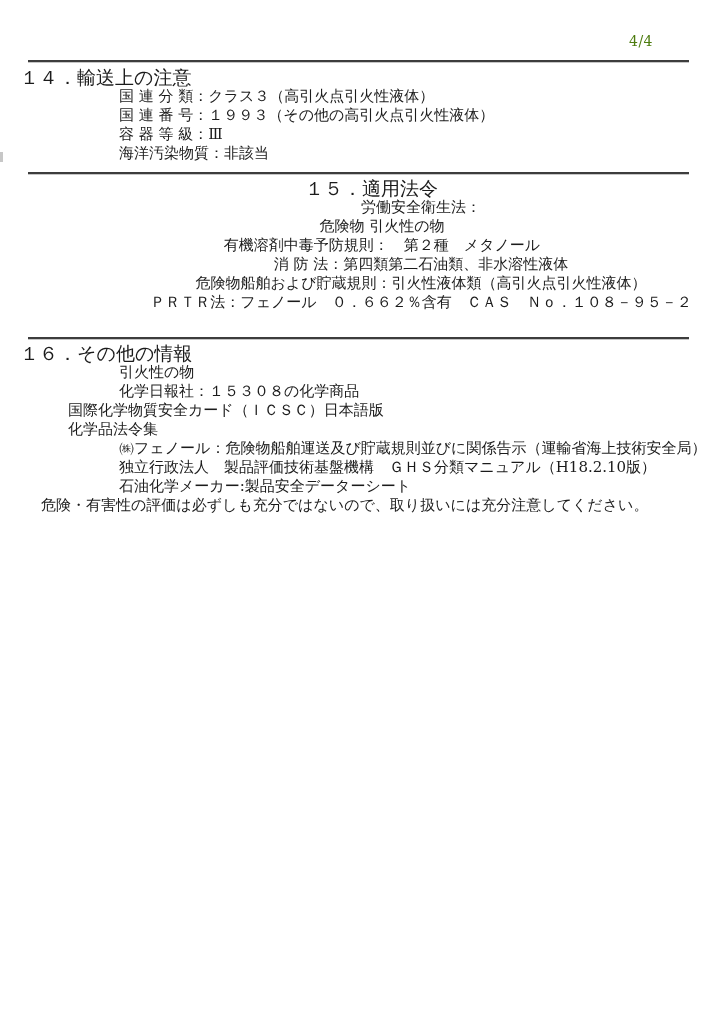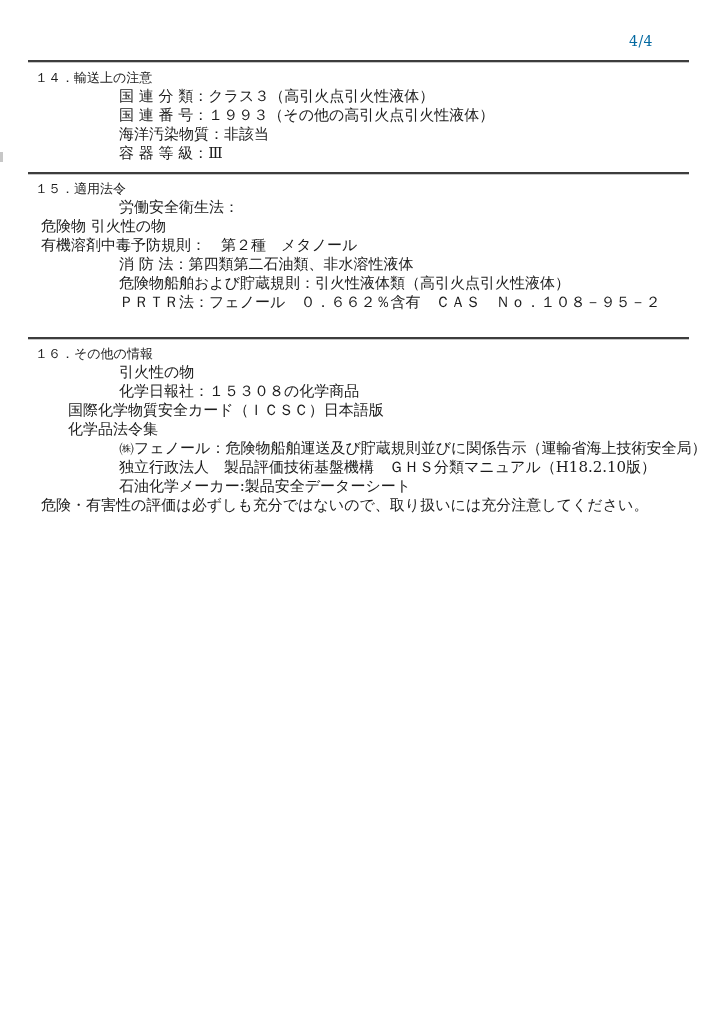--- a/index.html
+++ b/index.html
@@ -15,45 +15,45 @@
     overflow: hidden;
     font-family: "DejaVu Serif", "Liberation Serif", serif;
     color: #1b1b1b;
   }
   .page-number {
     position: absolute;
     top: 33px;
     right: 70px;
     font-size: 14px;
     letter-spacing: 0.5px;
-    color: #0369a1;
+    color: #4d7c0f;
   }
   .rule {
     position: absolute;
     left: 28px;
     width: 661px;
     height: 2px;
     background: #3d3d3d;
     box-shadow: 0 1px 0 #c6c6c6;
   }
   .rule-1 { top: 60px; }
   .rule-2 { top: 172px; }
   .rule-3 { top: 337px; }
   .sec {
     position: absolute;
     left: 0;
     width: 723px;
   }
   .sec-14 { top: 68px; }
-  .sec-15 { top: 179px; }
+  .sec-15 { top: 179px; text-align: center; }
   .sec-16 { top: 344px; }
   .heading {
-    font-size: 13px;
+    font-size: 19px;
     line-height: 19px;
-    padding-left: 35px;
+    padding-left: 20px;
     white-space: nowrap;
   }
   .line {
     font-size: 15px;
     line-height: 19px;
     white-space: nowrap;
   }
   .ind1 { padding-left: 83px; margin-left: 36px; }
   .ind2 { padding-left: 41px; }
   .ind3 { padding-left: 68px; }
@@ -73,22 +73,22 @@
 <div class="sheet">
 
   <div class="page-number">4/4</div>
 
   <div class="rule rule-1"></div>
 
   <section class="sec sec-14">
     <div class="heading">１４．輸送上の注意</div>
     <div class="line ind1">国 連 分 類：クラス３（高引火点引火性液体）</div>
     <div class="line ind1">国 連 番 号：１９９３（その他の高引火点引火性液体）</div>
+    <div class="line ind1">容 器 等 級：Ⅲ</div>
     <div class="line ind1">海洋汚染物質：非該当</div>
-    <div class="line ind1">容 器 等 級：Ⅲ</div>
   </section>
 
   <div class="edge-mark"></div>
 
   <div class="rule rule-2"></div>
 
   <section class="sec sec-15">
     <div class="heading">１５．適用法令</div>
     <div class="line ind1">労働安全衛生法：</div>
     <div class="line ind2">危険物 引火性の物</div>

